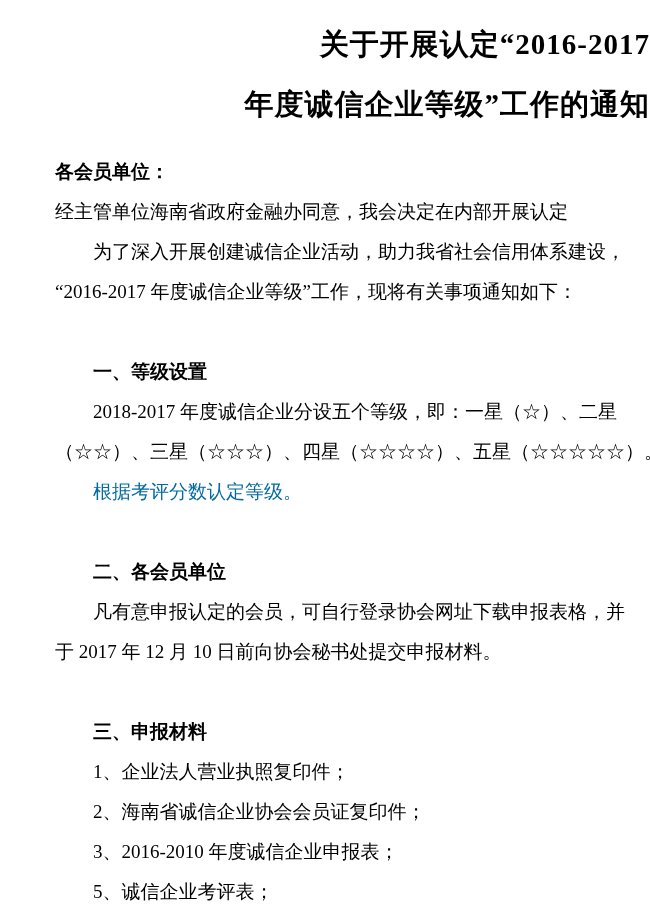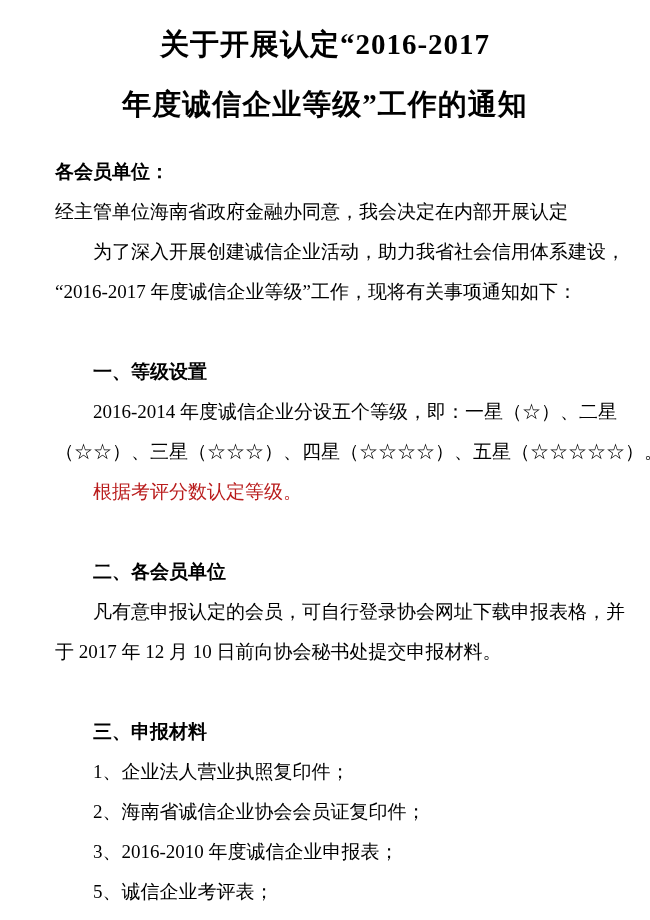--- a/index.html
+++ b/index.html
@@ -20,20 +20,21 @@
     padding-top: 14px;
     text-align: center;
     font-weight: 700;
     font-size: 29px;
     line-height: 60px;
     letter-spacing: 1px;
     font-family: "Liberation Serif", "DejaVu Serif", serif;
   }
   .title-line {
     white-space: nowrap;
+    text-align: right;
   }
   .content {
     margin-top: 18px;
     padding-left: 55px;
     padding-right: 12px;
     font-size: 19px;
     line-height: 40px;
   }
   .salutation {
     font-family: "Liberation Sans", "DejaVu Sans", sans-serif;
@@ -67,23 +68,23 @@
   <main class="content">
     <div class="salutation">各会员单位：</div>
     <div id="intro">
         <div class="line">经主管单位海南省政府金融办同意，我会决定在内部开展认定</div>
         <div class="line indent">为了深入开展创建诚信企业活动，助力我省社会信用体系建设，</div>
         <div class="line">“2016-2017 年度诚信企业等级”工作，现将有关事项通知如下：</div>
       </div>
     <div id="sections">
         <section class="section">
           <div class="section-heading">一、等级设置</div>
-          <div class="line indent">2016-2014 年度诚信企业分设五个等级，即：一星（☆）、二星</div>
+          <div class="line indent">2018-2017 年度诚信企业分设五个等级，即：一星（☆）、二星</div>
           <div class="line">（☆☆）、三星（☆☆☆）、四星（☆☆☆☆）、五星（☆☆☆☆☆）。</div>
-          <div class="line indent" style="color: #b91c1c;">根据考评分数认定等级。</div>
+          <div class="line indent" style="color: #0369a1;">根据考评分数认定等级。</div>
         </section>
         <section class="section">
           <div class="section-heading">二、各会员单位</div>
           <div class="line indent">凡有意申报认定的会员，可自行登录协会网址下载申报表格，并</div>
           <div class="line">于 2017 年 12 月 10 日前向协会秘书处提交申报材料。</div>
         </section>
         <section class="section">
           <div class="section-heading">三、申报材料</div>
           <div class="line indent">1、企业法人营业执照复印件；</div>
           <div class="line indent">2、海南省诚信企业协会会员证复印件；</div>

